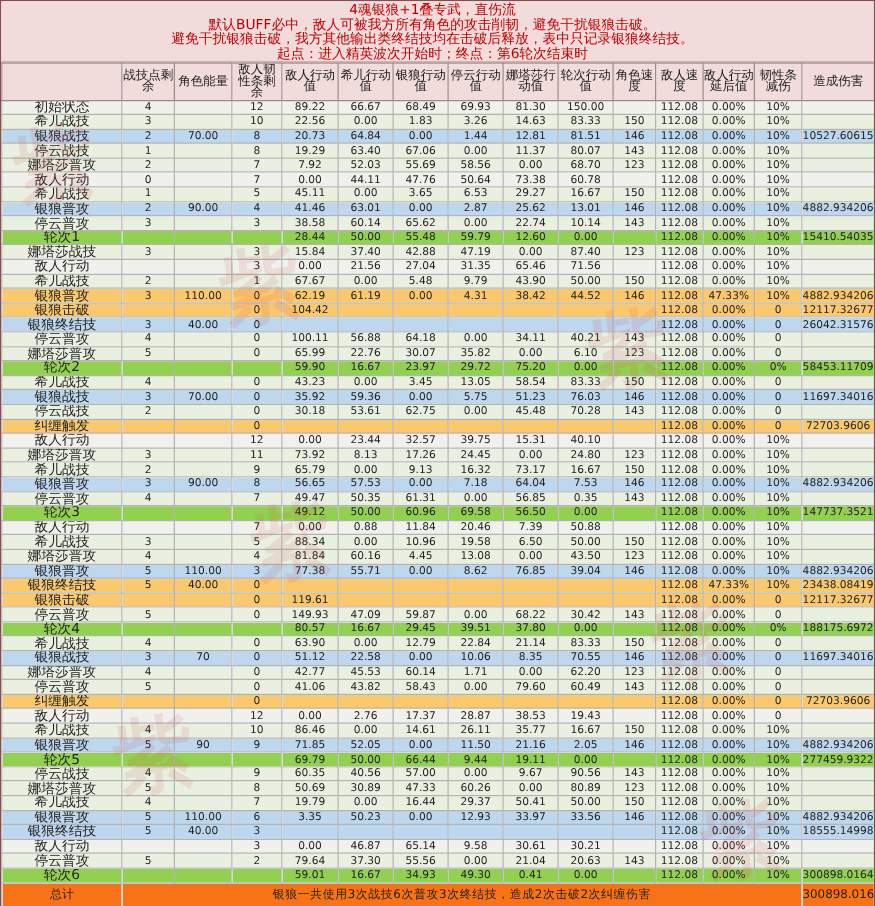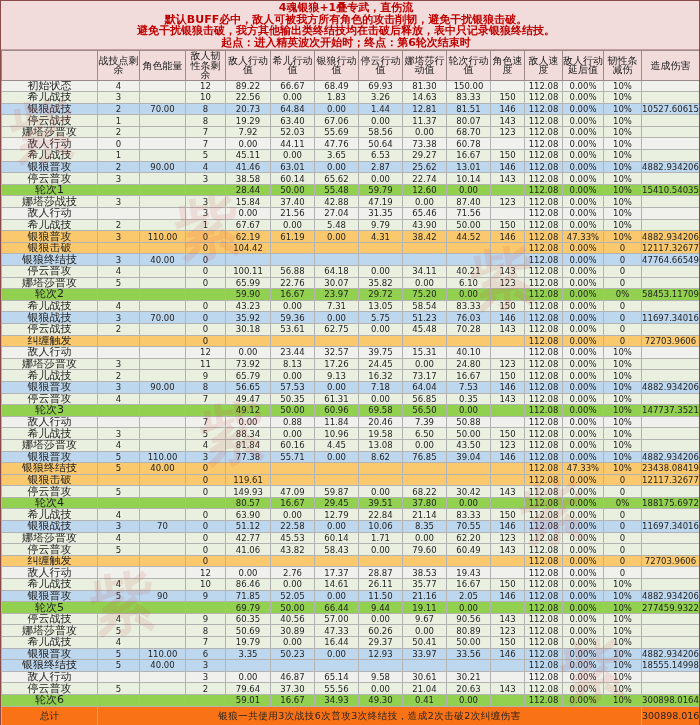--- a/index.html
+++ b/index.html
@@ -1,19 +1,19 @@
 <!DOCTYPE html>
 <html><head>
 <meta charset="utf-8">
 <style>
   html,body{margin:0;padding:0;background:#fff;}
   body{width:700px;font-family:"DejaVu Sans",sans-serif;-webkit-font-smoothing:antialiased;}
   #frame{position:relative;width:698px;border:1px solid #8a4a4a;overflow:hidden;}
   
-  #banner{background:#f2dcdb;color:#c00000;font-weight:bold;text-align:center;
+  #banner{background:#f2dcdb;color:#c00000;font-weight:normal;text-align:center;
           font-size:11px;line-height:11.5px;padding:1px 8px 1px 0;border-bottom:1px solid #c9a0a0;}
   
   table{border-collapse:collapse;table-layout:fixed;width:698px;}
   th{background:#f2dcdb;color:#1a1a1a;font-size:10px;line-height:9.5px;font-weight:normal;
      border:1px solid #9a8a8a;padding:0;height:28px;overflow:hidden;}
   td{font-size:8.5px;line-height:10px;color:#1f1f1f;text-align:center;border:1px solid #b3b3b3;
      padding:0;height:10.6px;white-space:nowrap;overflow:hidden;}
   td.lab{text-align:center;font-size:11px;}
   tr.hl-    td{background:#e9f0e0;}
   tr.hl-init td{background:#f0f0ec;}
@@ -338,21 +338,21 @@
           <td></td>
           <td></td>
           <td></td>
           <td></td>
           <td></td>
           <td></td>
           <td></td>
           <td>112.08</td>
           <td>0.00%</td>
           <td>0</td>
-          <td>47764.66549</td>
+          <td>26042.31576</td>
         </tr>
         <tr class="hl-">
           <td class="lab">停云普攻</td>
           <td>4</td>
           <td></td>
           <td>0</td>
           <td>100.11</td>
           <td>56.88</td>
           <td>64.18</td>
           <td>0.00</td>
@@ -398,21 +398,21 @@
           <td>0%</td>
           <td>58453.11709</td>
         </tr>
         <tr class="hl-">
           <td class="lab">希儿战技</td>
           <td>4</td>
           <td></td>
           <td>0</td>
           <td>43.23</td>
           <td>0.00</td>
-          <td>7.31</td>
+          <td>3.45</td>
           <td>13.05</td>
           <td>58.54</td>
           <td>83.33</td>
           <td>150</td>
           <td>112.08</td>
           <td>0.00%</td>
           <td>0</td>
           <td></td>
         </tr>
         <tr class="hl-blue">

